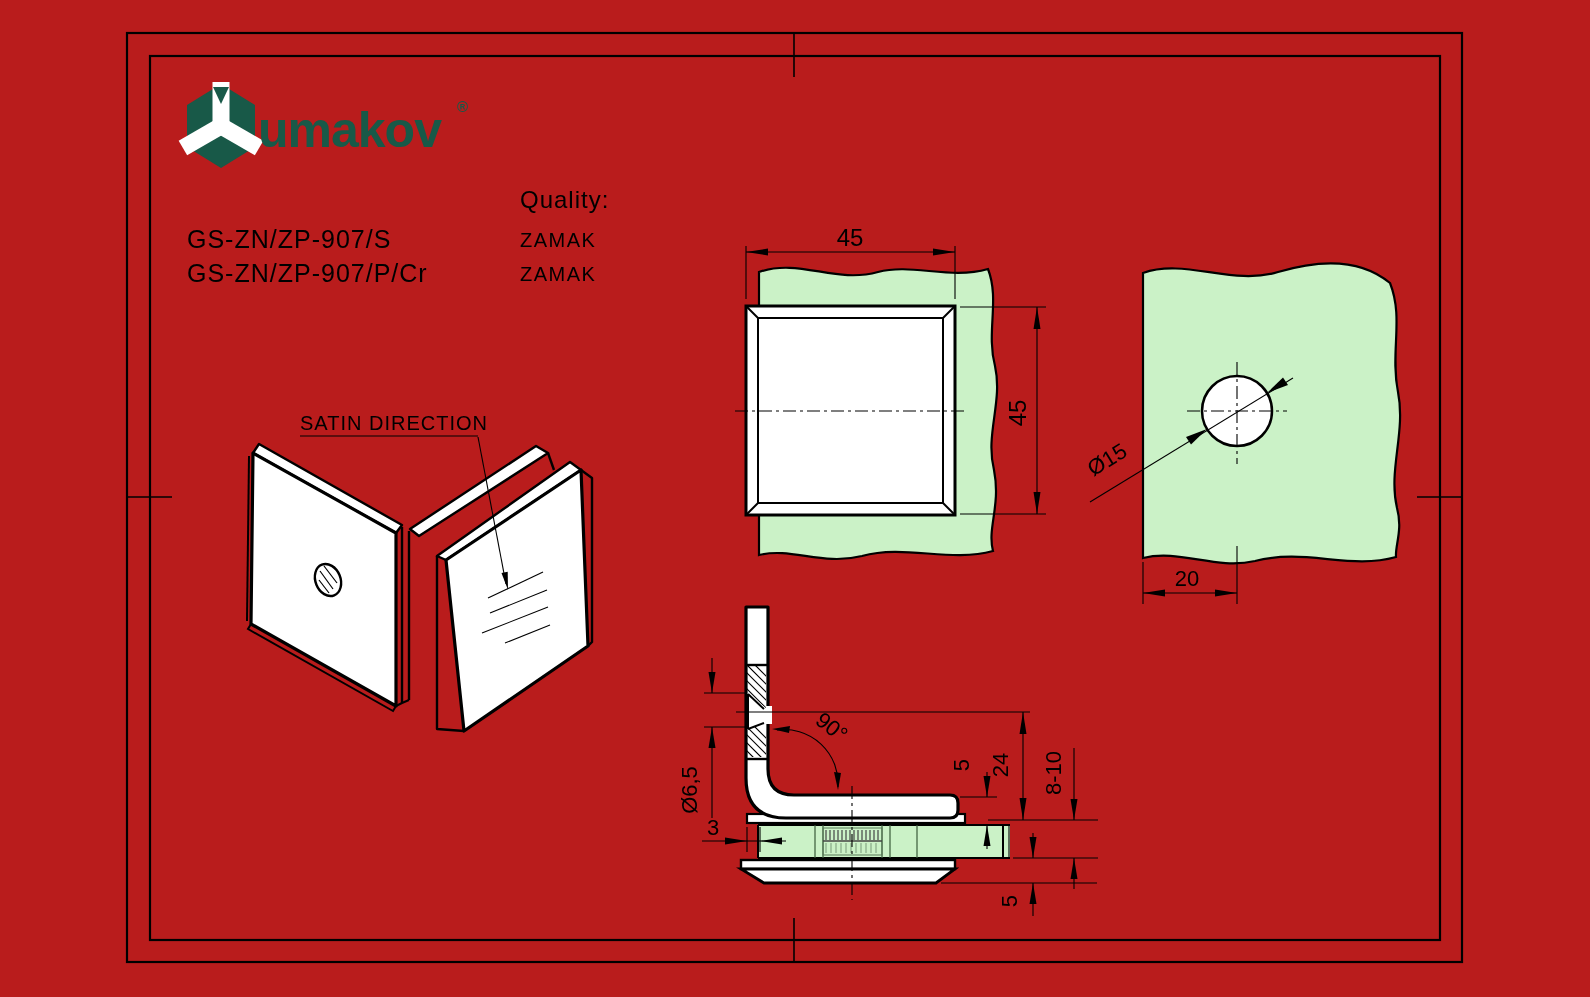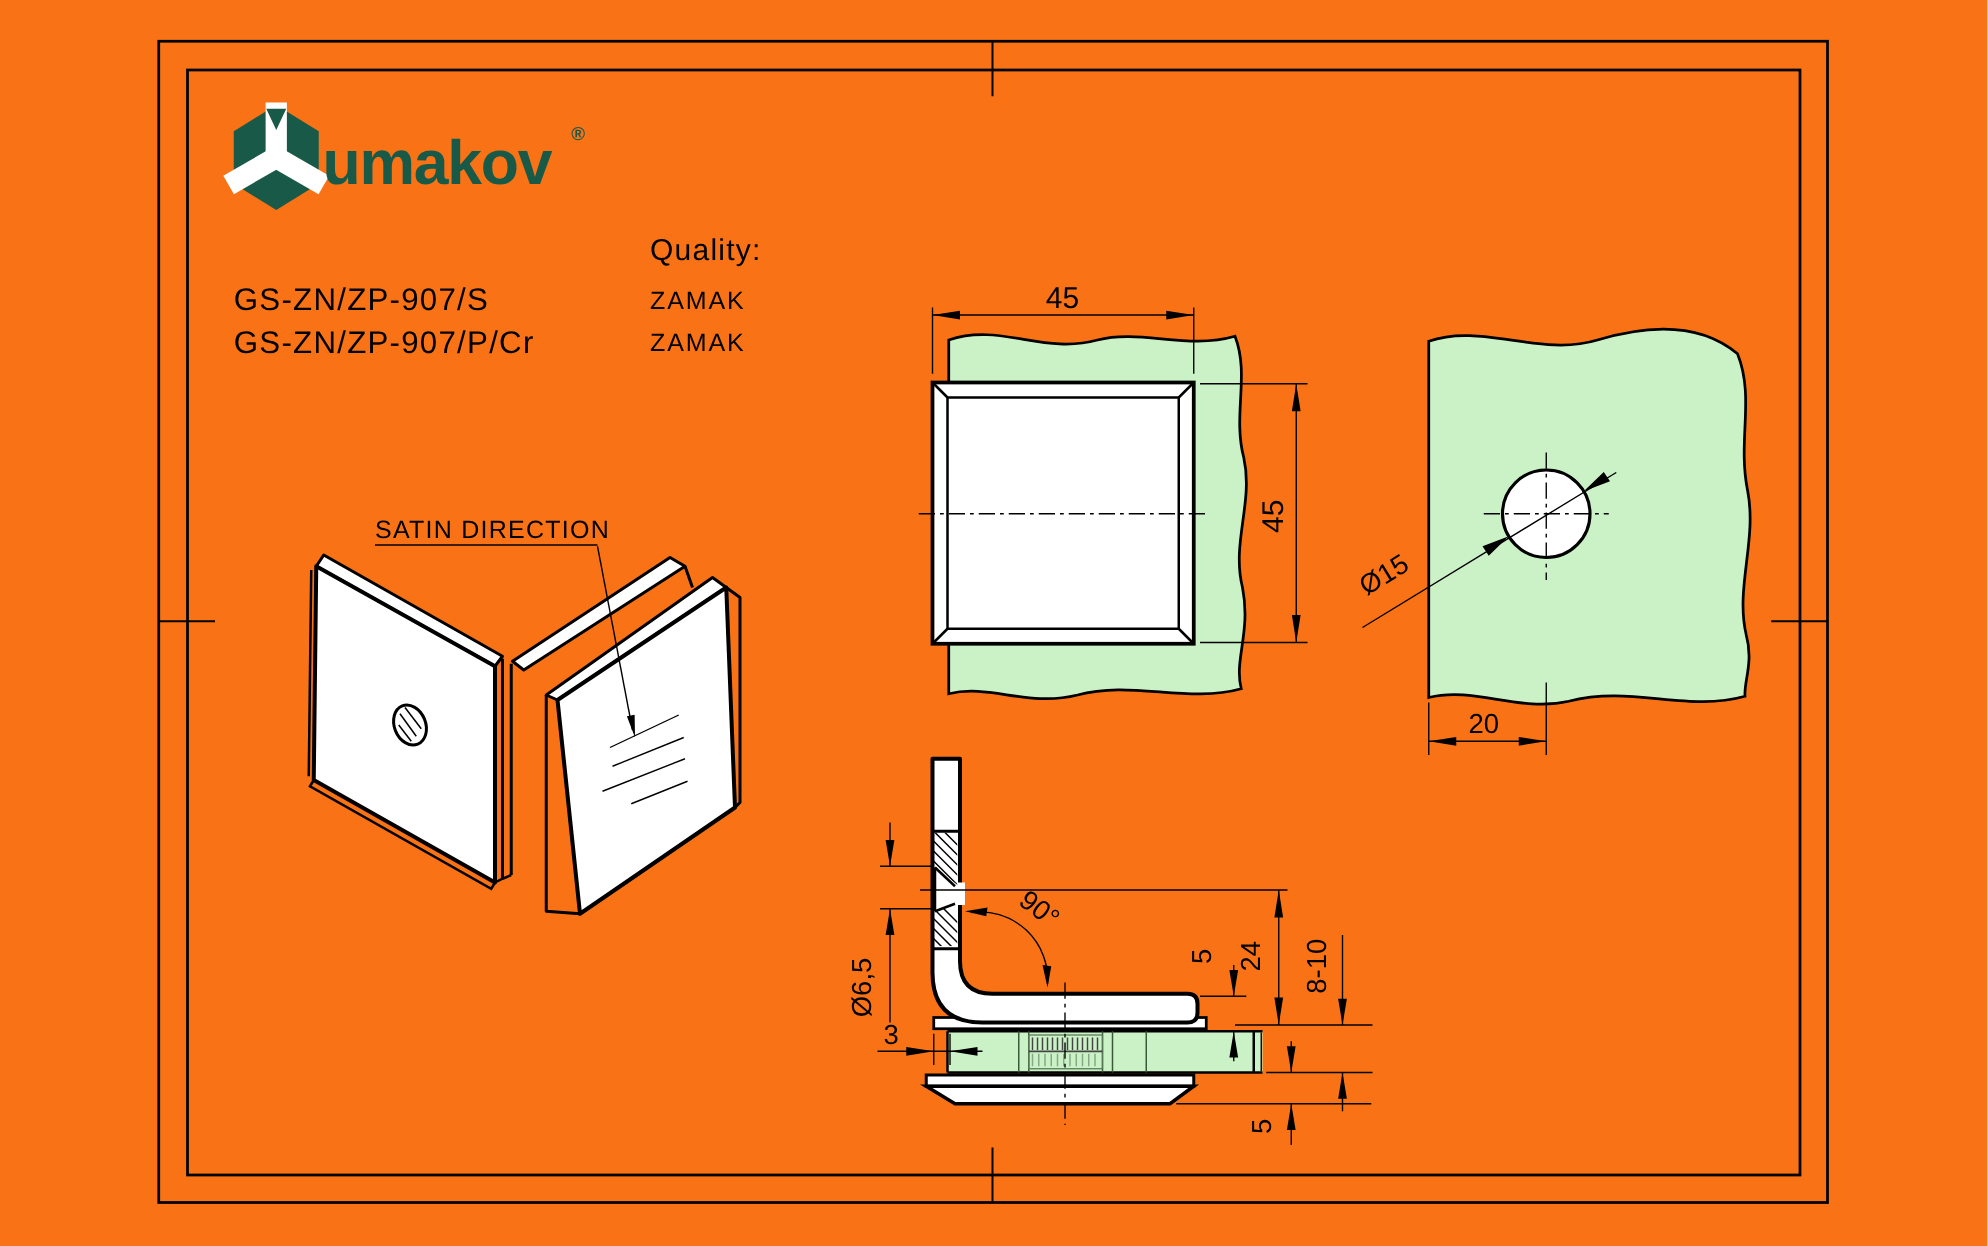--- a/index.html
+++ b/index.html
@@ -1,21 +1,21 @@
 <!DOCTYPE html>
 <html><head>
 <meta charset="utf-8">
 <style>
   :root{
     --green:#185948;
     --glass:#cbf2c7;
     --ink:#000000;
   }
   html,body{margin:0;padding:0;background:#ffffff;}
-  .sheet{position:relative;width:1590px;height:997px;background:#f97316;overflow:hidden;}
+  .sheet{position:relative;width:1590px;height:997px;background:#b91c1c;overflow:hidden;}
   svg{display:block;}
   svg text{font-family:"Liberation Sans",sans-serif;fill:var(--ink);}
   .dim{font-size:22px;}
   .dim45{font-size:24px;}
   .code{font-size:25px;letter-spacing:1px;}
   .qlabel{font-size:24px;letter-spacing:1px;}
   .qval{font-size:20px;letter-spacing:1.5px;}
   .satin{font-size:20px;letter-spacing:1px;}
   .logo-text{font-size:50px;font-weight:bold;letter-spacing:-1px;fill:var(--green);}
   .reg{font-size:15px;font-weight:bold;fill:var(--green);}

